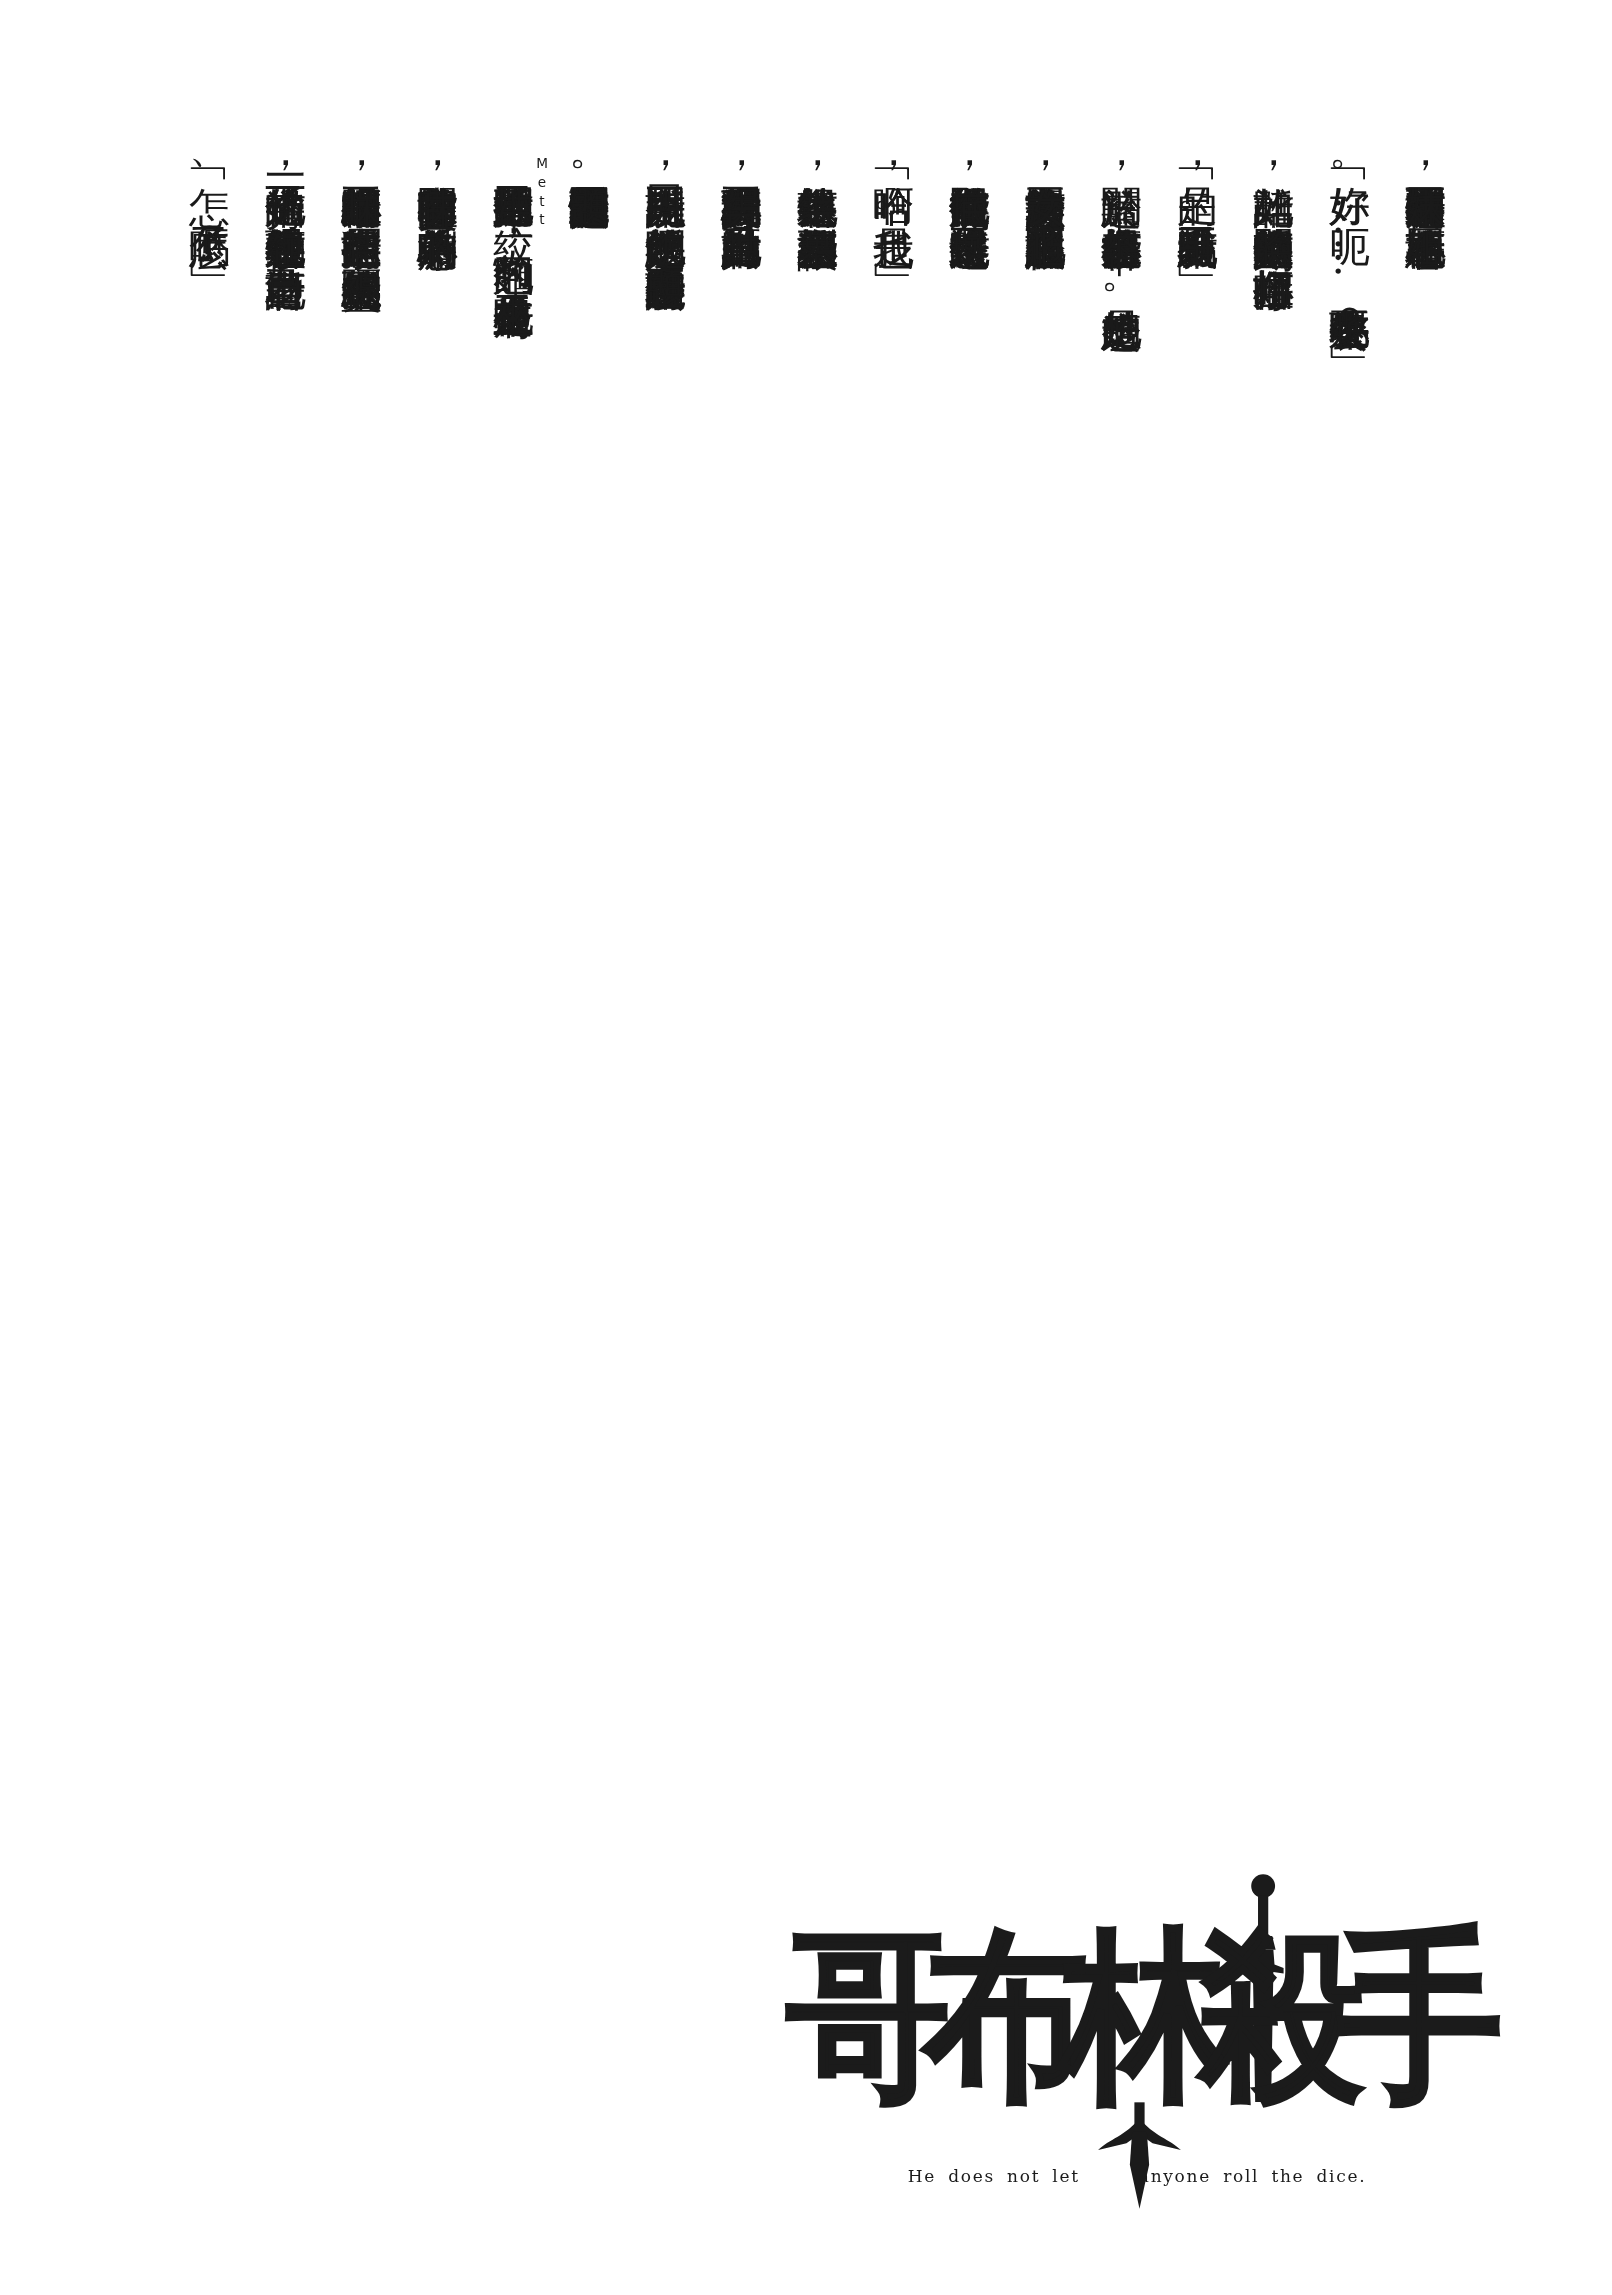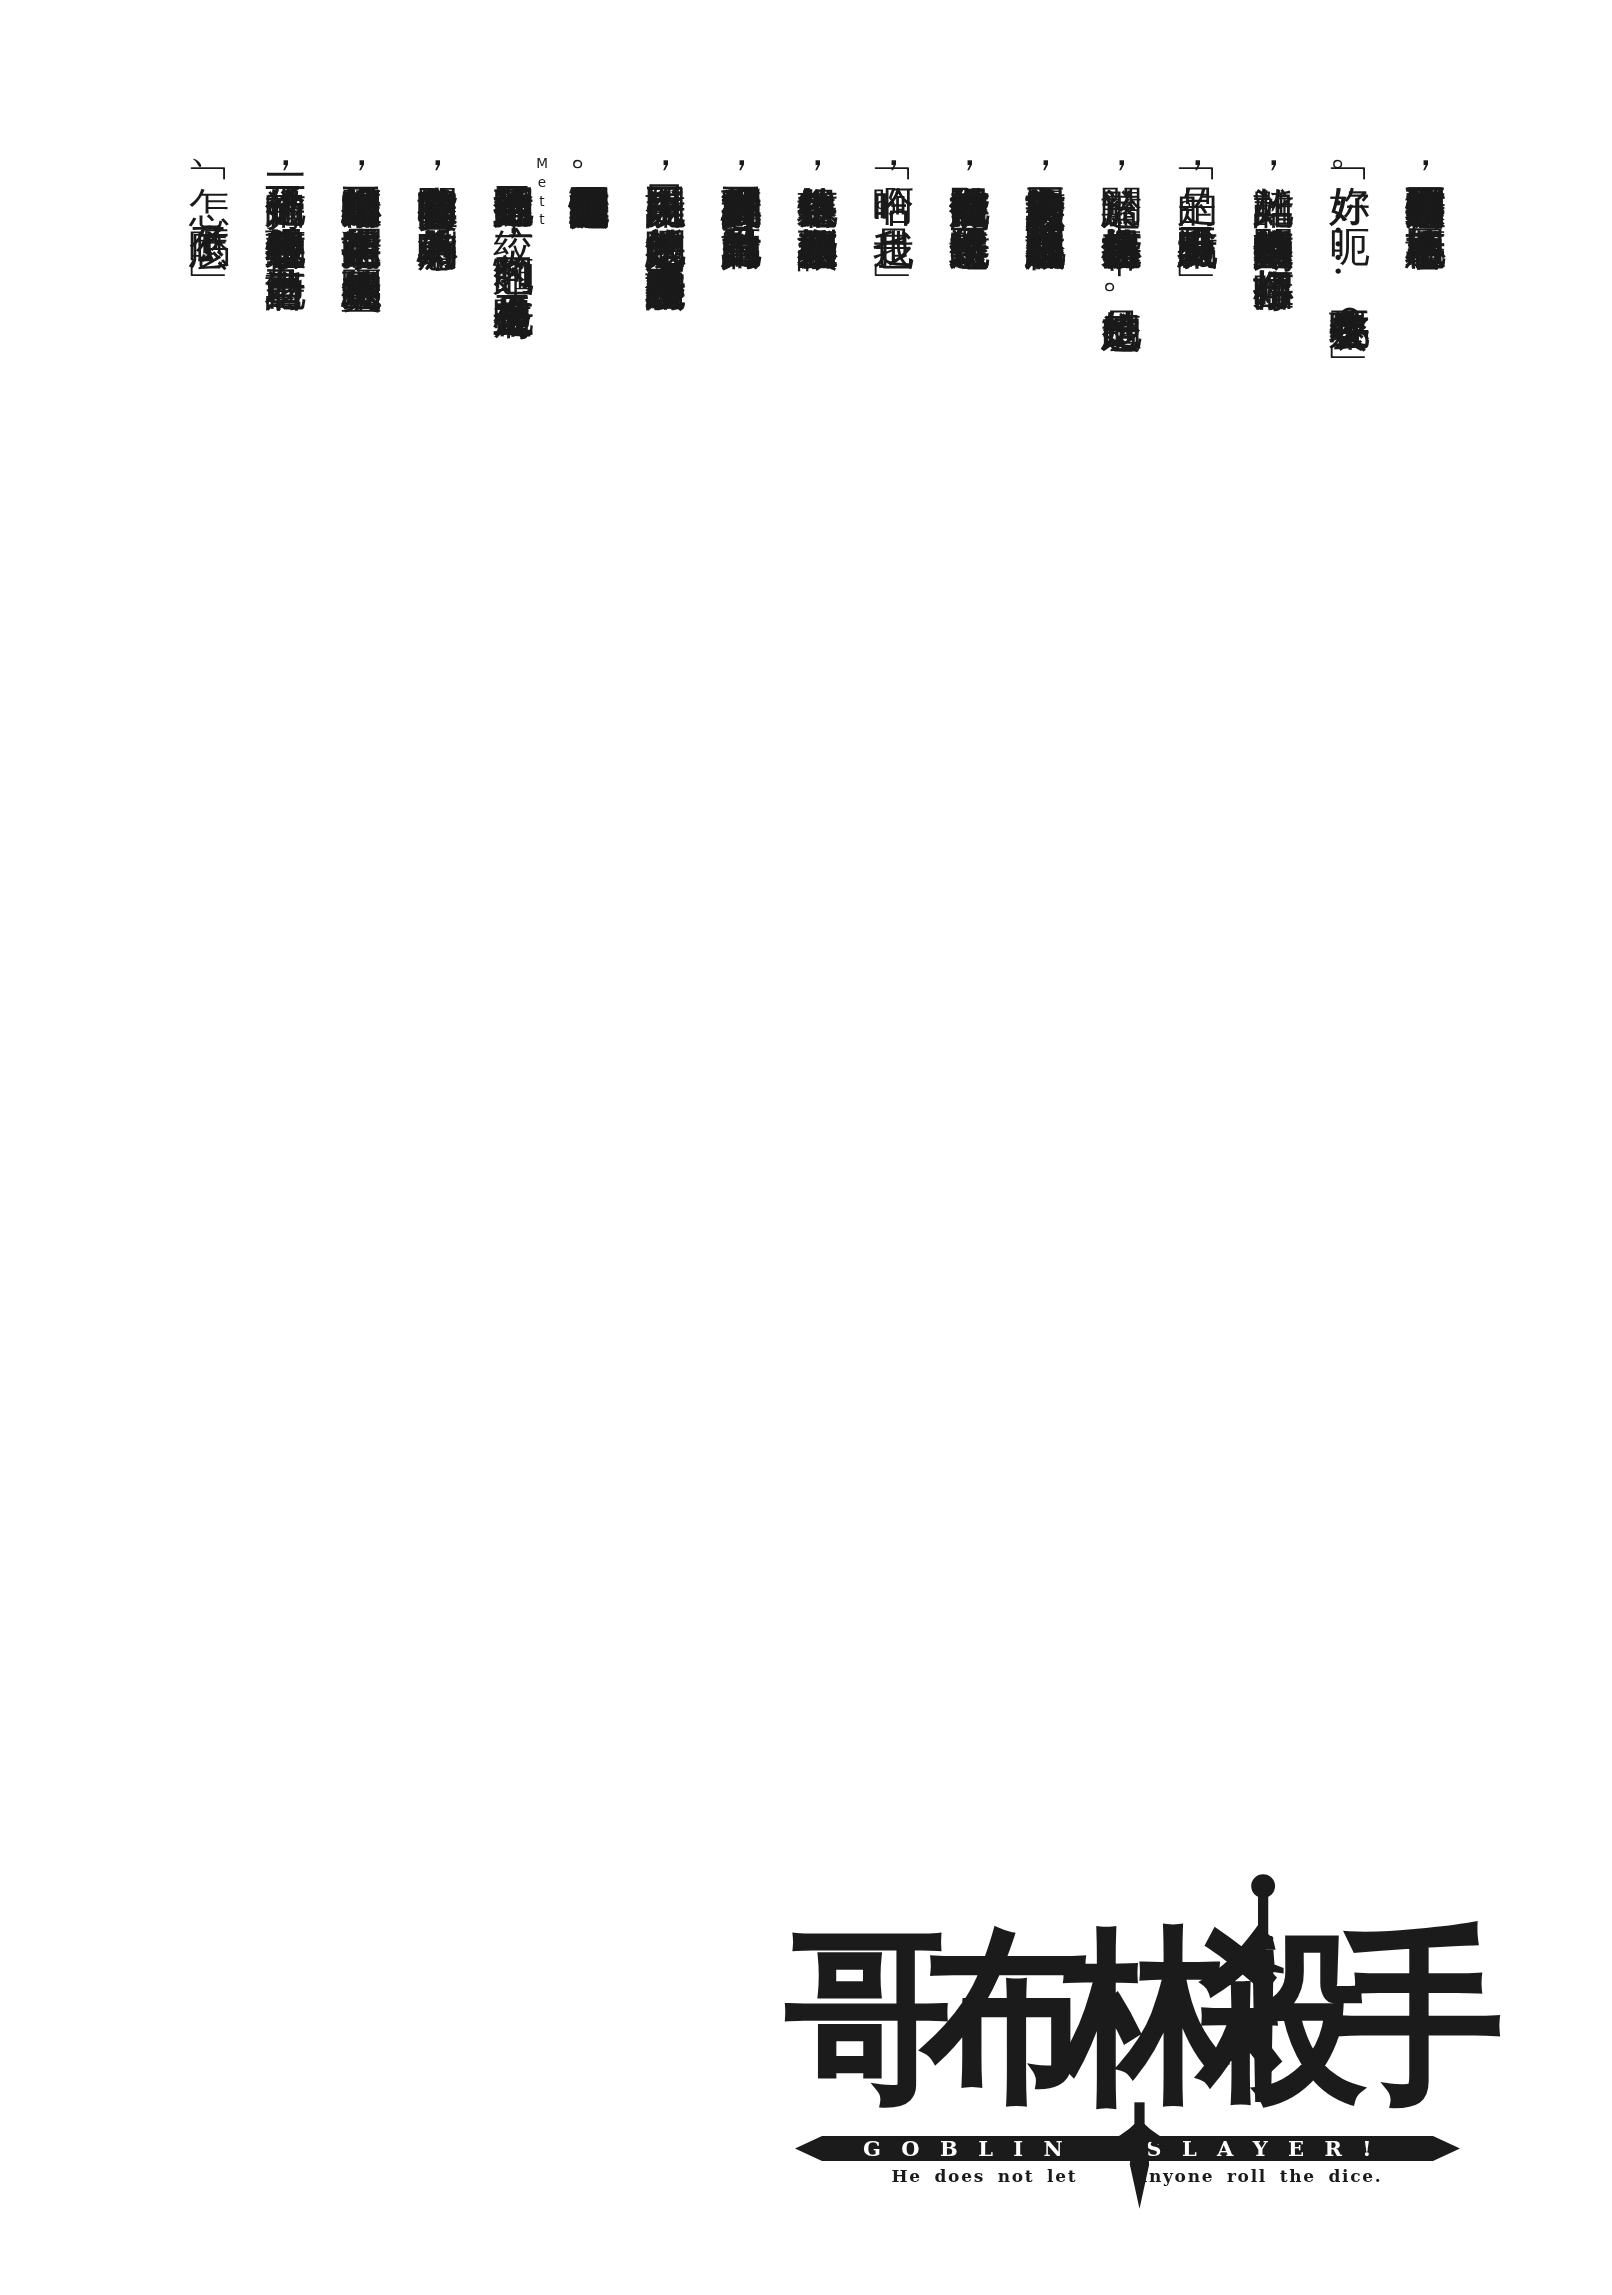--- a/index.html
+++ b/index.html
@@ -109,21 +109,21 @@
     position: absolute;
     left: 0px;
     top: 314px;
     width: 716px;
     z-index: 2;
     display: flex;
     justify-content: center;
     gap: 59px;
     color: #1b1b1b;
     font-size: 17px;
-    font-weight: 700;
+    font-weight: 400;
     letter-spacing: 1.7px;
     word-spacing: 5.1px;
     font-family: "DejaVu Serif", serif;
     white-space: nowrap;
   }
 </style>
 </head>
 <body>
 
 <div class="text-block">
@@ -155,24 +155,20 @@
     <g fill="#1b1b1b">
       <circle cx="852" cy="60" r="21"></circle>
       <rect x="843" y="76" width="18" height="72"></rect>
       <path d="M836 148 L868 148 L874 172 L830 172 Z"></path>
       <path d="M834 172 L870 172 L872 198 L888 204 L888 214 L870 211 L866 440 L838 440 L834 211 L816 214 L816 204 L832 198 Z"></path>
     </g>
   </svg>
 
   <div class="logo-kanji">哥布林殺手</div>
 
-  <div class="banner">
-    <span>GOBLIN</span>
-    <span>SLAYER!</span>
-  </div>
 
   <svg class="banner-sword" viewBox="0 0 150 200" xmlns="http://www.w3.org/2000/svg">
 
     <g fill="#1b1b1b">
       <rect x="66" y="0" width="18" height="40"></rect>
       <path d="M75 28 C52 58, 20 66, 2 84 L52 72 L75 56 L98 72 L148 84 C130 66, 98 58, 75 28 Z"></path>
       <path d="M62 52 L88 52 L92 110 L75 188 L58 110 Z"></path>
     </g>
   </svg>
 

